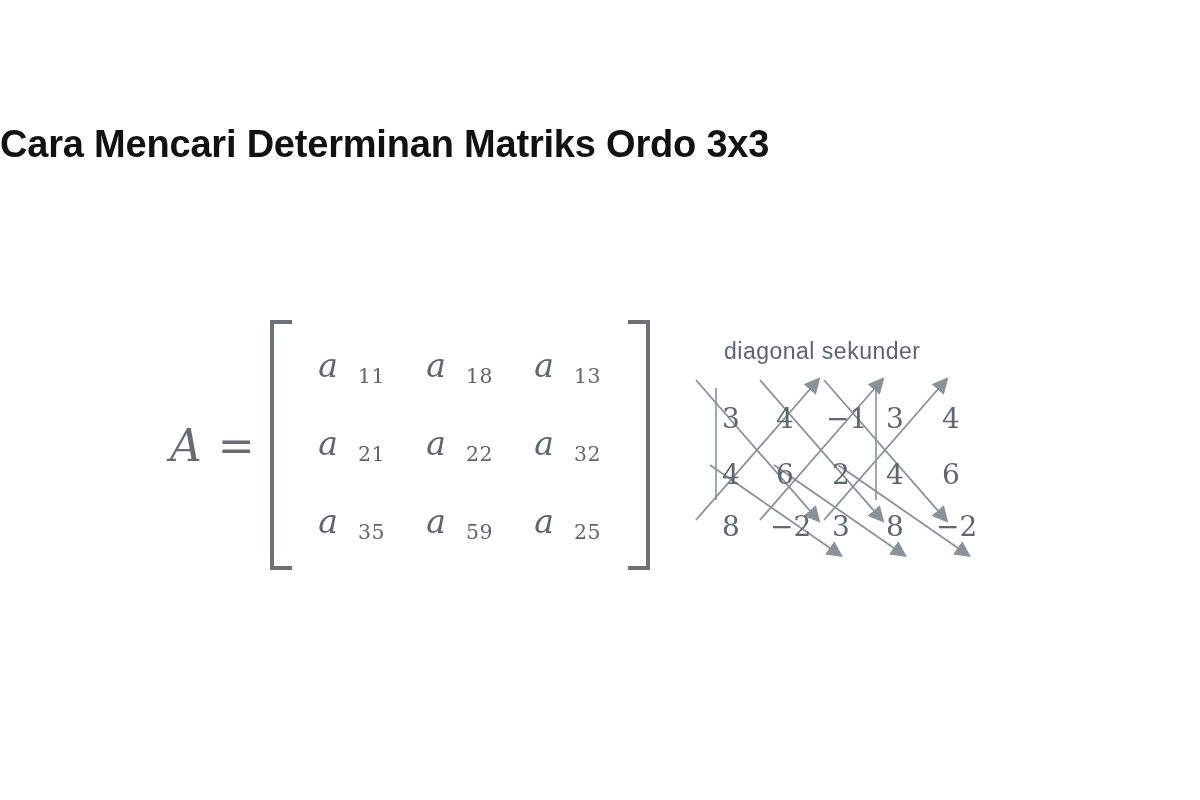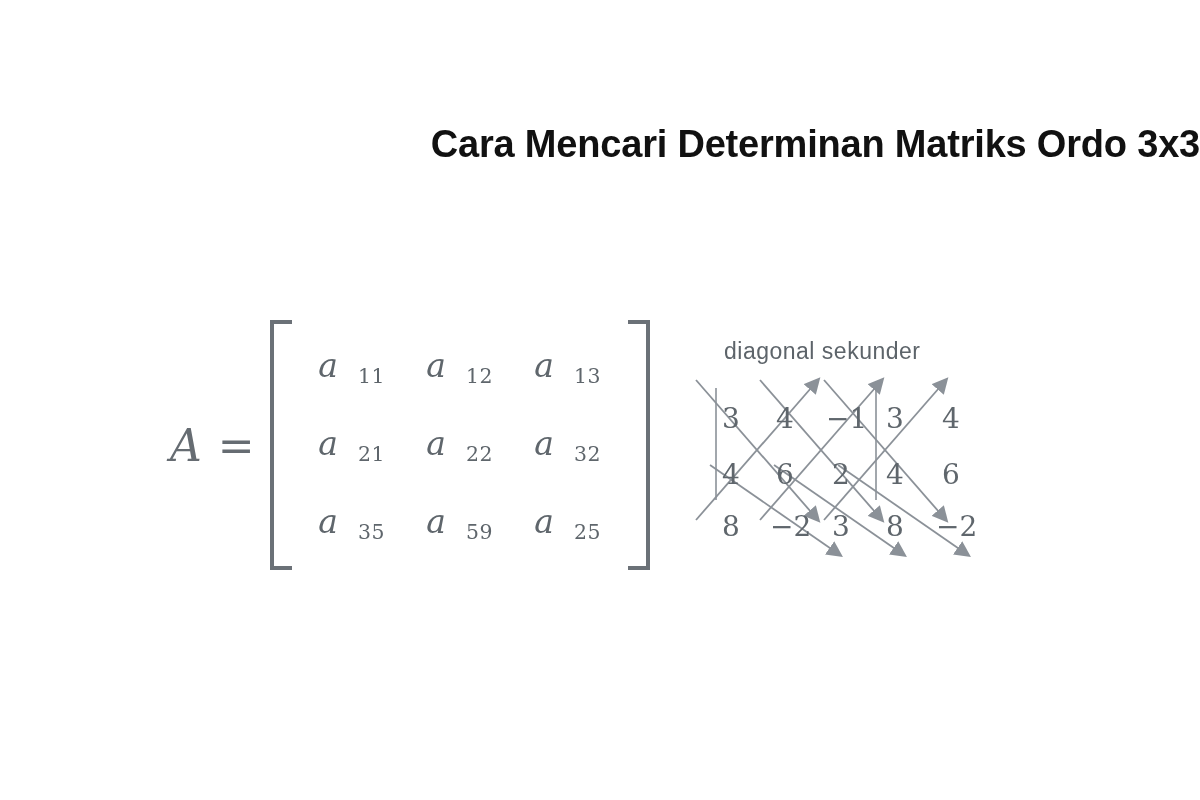--- a/index.html
+++ b/index.html
@@ -14,21 +14,21 @@
     font-family: "Liberation Sans", sans-serif;
     overflow: hidden;
   }
 
   
   .page-title {
     position: absolute;
     left: 0;
     top: 96px;
     width: 1200px;
-    text-align: right;
+    text-align: left;
     font-size: 38px;
     font-weight: bold;
     color: #111111;
     letter-spacing: -0.2px;
     line-height: 1.25;
   }
 
   
   .figure-area {
     position: absolute;
@@ -128,21 +128,21 @@
   <div class="matrix-block">
     <span class="matrix-label">
       <span>A</span>
       <span>=</span>
     </span>
 
     <div class="bracket left"></div>
 
     <div class="matrix-grid">
       <span class="m-cell"><i>a</i><sub>11</sub></span>
-      <span class="m-cell"><i>a</i><sub>12</sub></span>
+      <span class="m-cell"><i>a</i><sub>18</sub></span>
       <span class="m-cell"><i>a</i><sub>13</sub></span>
 
       <span class="m-cell"><i>a</i><sub>21</sub></span>
       <span class="m-cell"><i>a</i><sub>22</sub></span>
       <span class="m-cell"><i>a</i><sub>32</sub></span>
 
       <span class="m-cell"><i>a</i><sub>35</sub></span>
       <span class="m-cell"><i>a</i><sub>59</sub></span>
       <span class="m-cell"><i>a</i><sub>25</sub></span>
     </div>

